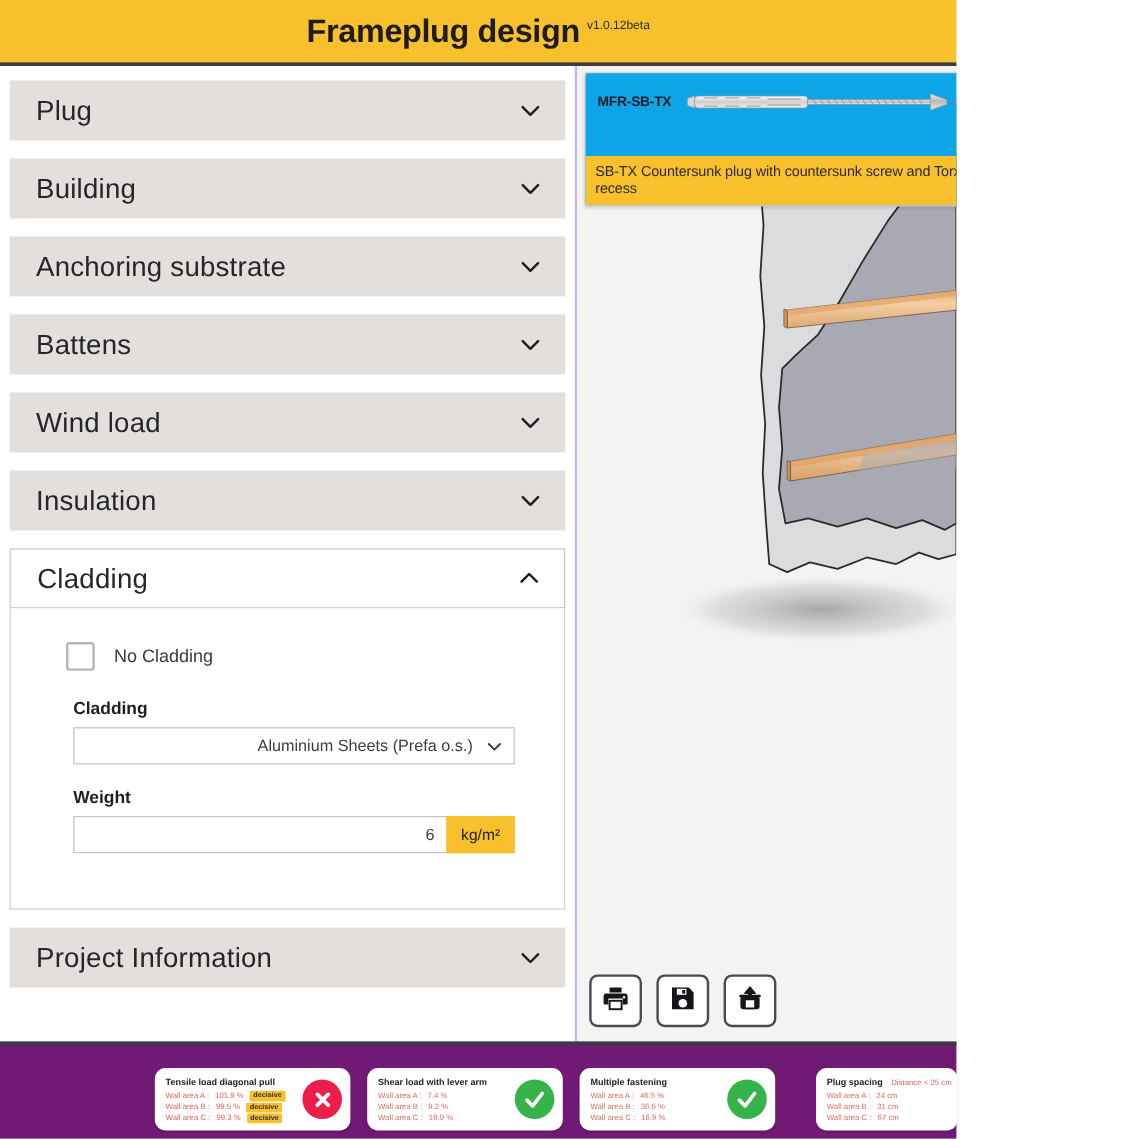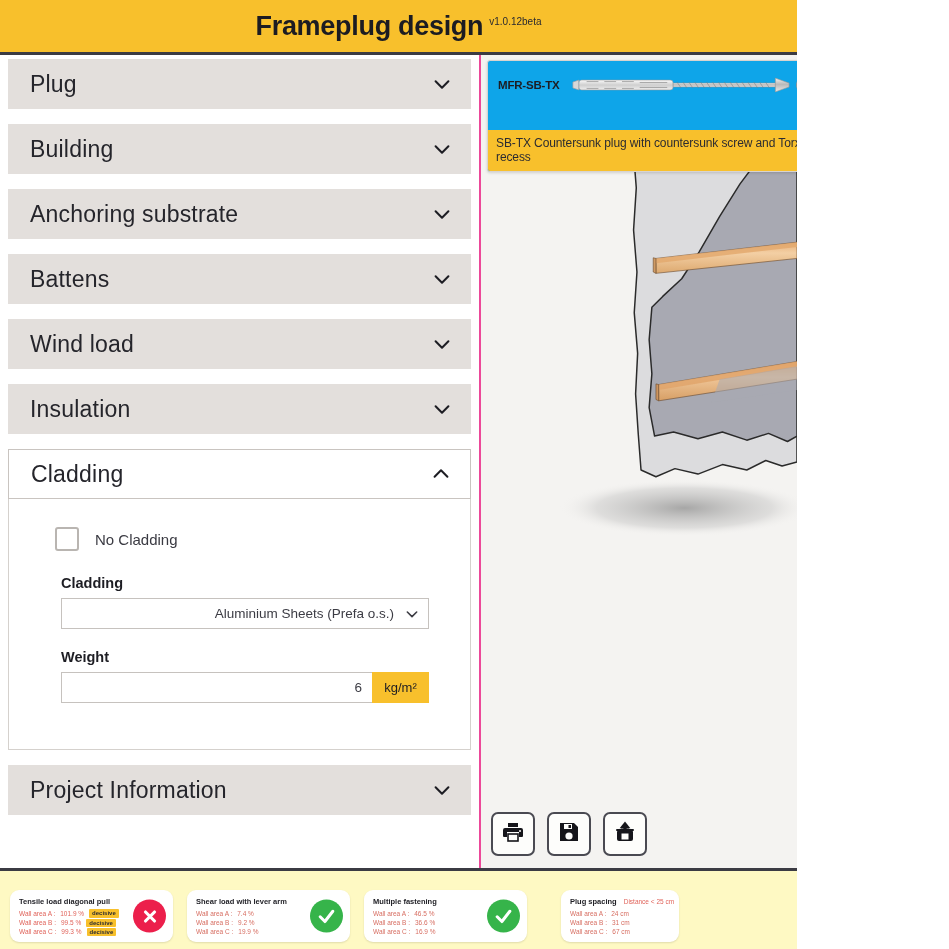--- a/index.html
+++ b/index.html
@@ -52,22 +52,22 @@
     display: flex;
     min-height: 0;
     position: relative;
   }
 
   
   .left-panel {
     width: 481px;
     flex: 0 0 481px;
     background: #ffffff;
-    border-right: 2px solid #ec4899;
-    padding: 4px 8px 0 8px;
+    border-right: 2px solid #c4b5fd;
+    padding: 12px 8px 0 8px;
     overflow: hidden;
   }
   .accordion-header {
     background: #e3dfdc;
     height: 50px;
     margin-bottom: 15px;
     display: flex;
     align-items: center;
     justify-content: space-between;
     padding: 0 18px 0 22px;
@@ -224,25 +224,25 @@
     display: flex;
     align-items: center;
     justify-content: center;
     cursor: pointer;
   }
 
   
   .footer {
     flex: 0 0 auto;
     height: 81px;
-    background: #fef9c3;
+    background: #701a75;
     border-top: 3px solid #3b3b43;
     display: flex;
     align-items: center;
-    justify-content: flex-start;
+    justify-content: flex-end;
     gap: 14px;
     padding: 12px 0 0 10px;
     position: relative;
   }
   .result-card {
     background: #fff;
     border-radius: 9px;
     width: 163px;
     height: 52px;
     position: relative;

